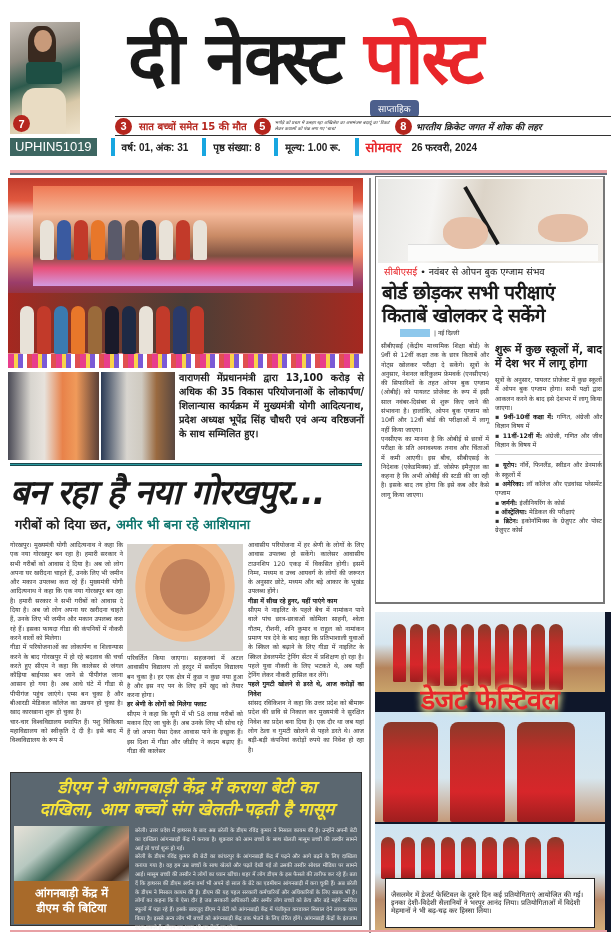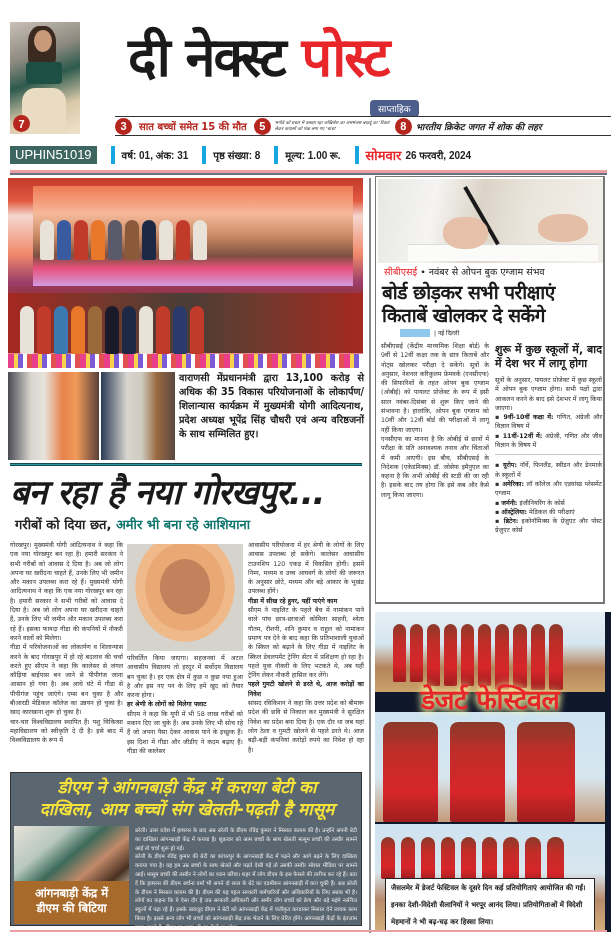--- a/index.html
+++ b/index.html
@@ -5,34 +5,34 @@
 *{box-sizing:border-box;margin:0;padding:0}
 html,body{width:611px;height:935px;background:#fff;overflow:hidden}
 body{position:relative;font-family:"DejaVu Sans",sans-serif;color:#222}
 .abs{position:absolute}
 .cover{left:10px;top:22px;width:70px;height:112px;background:linear-gradient(160deg,#c9c0b8 0%,#8e8a80 30%,#2d5a4d 50%,#d9c9a9 75%,#efe3cc 100%);overflow:hidden}
 .cover .face{position:absolute;left:24px;top:8px;width:18px;height:22px;border-radius:50%;background:#c89a7a}
 .cover .hair{position:absolute;left:18px;top:4px;width:28px;height:40px;border-radius:40% 40% 20% 20%;background:#3a2a20;z-index:0}
 .cover .top{position:absolute;left:16px;top:40px;width:36px;height:22px;background:#1e4f44;border-radius:4px}
 .cover .skirt{position:absolute;left:12px;top:66px;width:44px;height:46px;background:#e9dcc3;border-radius:30% 30% 0 0}
 .pgnum{width:17px;height:17px;border-radius:50%;background:#b5261e;color:#fff;font:bold 11px "Liberation Sans",sans-serif;display:flex;align-items:center;justify-content:center}
-.mast{left:128px;top:12px;font-family:"DejaVu Sans",sans-serif;font-weight:bold;font-size:54px;letter-spacing:-2px;line-height:92px;white-space:nowrap}
+.mast{left:128px;top:12px;font-family:"DejaVu Sans",sans-serif;font-weight:bold;font-size:72px;letter-spacing:-2px;line-height:92px;white-space:nowrap}
 .mast .a{color:#1a1a1a}
 .mast .b{color:#e8262a}
 .weekly{left:370px;top:100px;background:#4c5f8c;color:#fff;font-size:9px;padding:2px 8px;border-radius:4px}
 .teaser-bar{left:115px;top:116px;width:496px;height:20px;border-top:1px solid #333;border-bottom:1px solid #333;display:flex;align-items:center;gap:4px}
 .teaser-bar .t1{color:#b5261e;font-size:10px;font-weight:bold;padding:0 3px}
 .teaser-bar .t2{font-size:4.5px;line-height:6px;color:#333;width:116px;font-style:italic}
 .teaser-bar .t3{font-size:9px;font-style:italic;color:#222;font-weight:bold}
-.infobar{left:10px;top:146px;width:595px;height:18px;display:flex;align-items:center;font:bold 10px "Liberation Sans",sans-serif}
+.infobar{left:10px;top:138px;width:595px;height:18px;display:flex;align-items:center;font:bold 10px "Liberation Sans",sans-serif}
 .reg{background:#3d6661;color:#fff;font:13px "Liberation Sans",sans-serif;padding:1px 5px;height:18px;line-height:16px}
 .info{display:flex;align-items:center;margin-left:14px;height:18px}
 .info .bar{width:4px;height:18px;background:#18a6e0;margin-right:7px}
 .info .val{font-size:10px;color:#222}
-.day{color:#e8262a;font-size:13px;margin-right:4px}
+.day{color:#e8262a;font-size:13px;margin-right:10px}
 .rule1{left:10px;top:170px;width:597px;height:3px;background:#e8a0a4}
 .rule2{left:10px;top:173px;width:597px;height:2px;background:#6a7080}
 .heroimg{left:8px;top:178px;width:355px;height:190px;background:linear-gradient(180deg,#c23a2a 0%,#e25a40 12%,#f4d7d0 20%,#f08a6a 40%,#9b3d6a 55%,#8e2e2a 65%,#5a3a2a 75%,#d9523e 88%,#e7a6b8 95%,#7a6fb0 100%);overflow:hidden}
 .heroimg .band{position:absolute;left:25px;top:8px;width:320px;height:100px;background:linear-gradient(180deg,#f07a55 0%,#f5b99a 28%,#c98a65 50%,#7d5040 70%,#e8507a 82%,#d39ae0 100%)}
 .heroimg .stage{position:absolute;left:0;top:115px;width:355px;height:60px;background:linear-gradient(90deg,#a52820,#6e3a2e 30%,#4a3d36 50%,#6e3a2e 70%,#a52820)}
 .heroimg .flowers{position:absolute;left:0;bottom:0;width:355px;height:14px;background:repeating-linear-gradient(90deg,#e83e8c 0 6px,#f8d24a 6px 10px,#7b5ad6 10px 15px,#fff 15px 19px,#e05050 19px 24px)}
 .people{position:absolute;display:flex;gap:3px}
 .person{width:14px;height:40px;border-radius:7px 7px 2px 2px}
 .thumb1{left:8px;top:372px;width:91px;height:88px;background:linear-gradient(90deg,#4a4a55 0%,#d8d5cf 25%,#e7e2dc 40%,#e8824a 60%,#f09a5a 75%,#5a4038 100%)}
 .thumb2{left:101px;top:372px;width:74px;height:88px;background:linear-gradient(90deg,#2a3a55 0%,#d8d5cf 35%,#cfcac0 55%,#9a6a40 75%,#5a4840 100%)}
@@ -65,21 +65,21 @@
 .ecol2{position:absolute;left:119px;top:164px;width:107px}
 .sechead{font-size:11px;line-height:14px;font-weight:bold;color:#1a1a1a;margin:2px 0 4px}
 .hr{height:1px;background:#ccc;margin:5px 0}
 .desert{left:375px;top:612px;width:270px;height:320px;overflow:hidden;background:#0f172a}
 .desert .top{position:absolute;left:0;top:0;width:230px;height:80px;background:linear-gradient(180deg,#e6eff5 0%,#d6e6f0 40%,#b5835a 70%,#c9a36a 100%)}
 .desert .crowd{position:absolute;display:flex;gap:4px}
 .desert .crowd div{background:linear-gradient(180deg,#8a3a2a 0%,#c02d28 30%,#d7262a 70%,#9e1e1e 100%);border-radius:8px 8px 2px 2px}
 .desert .title{position:absolute;left:0;top:68px;width:230px;text-align:center;font-size:27px;font-weight:bold;color:#e8262a;text-shadow:0 3px 6px #fff9a8,0 0 8px #fff6a0;white-space:nowrap;letter-spacing:-0.5px}
 .desert .mid{position:absolute;left:0;top:100px;width:230px;height:110px;background:linear-gradient(180deg,#cde3f2 0%,#d7e6ee 60%,#c59a7a 100%)}
 .desert .bot{position:absolute;left:0;top:212px;width:230px;height:108px;background:linear-gradient(180deg,#cfe3f1 0%,#d8e6ee 45%,#b88a6a 70%,#d5b07a 100%)}
-.desert .cap{position:absolute;left:10px;top:266px;width:210px;background:#fff;border:1.5px solid #222;font-size:7px;line-height:17px;font-weight:bold;color:#1a1a1a;padding:1px 5px}
+.desert .cap{position:absolute;left:10px;top:266px;width:210px;background:#fff;border:1.5px solid #222;font-size:7px;line-height:8px;font-weight:normal;color:#1a1a1a;padding:12px 5px}
 .botrule{left:10px;top:930px;width:597px;height:2px;background:#e8a0a4}
 </style>
 </head>
 <body>
 
 <div class="abs cover">
   <div class="hair"></div>
   <div class="face"></div>
   <div class="top"></div>
   <div class="skirt"></div>

